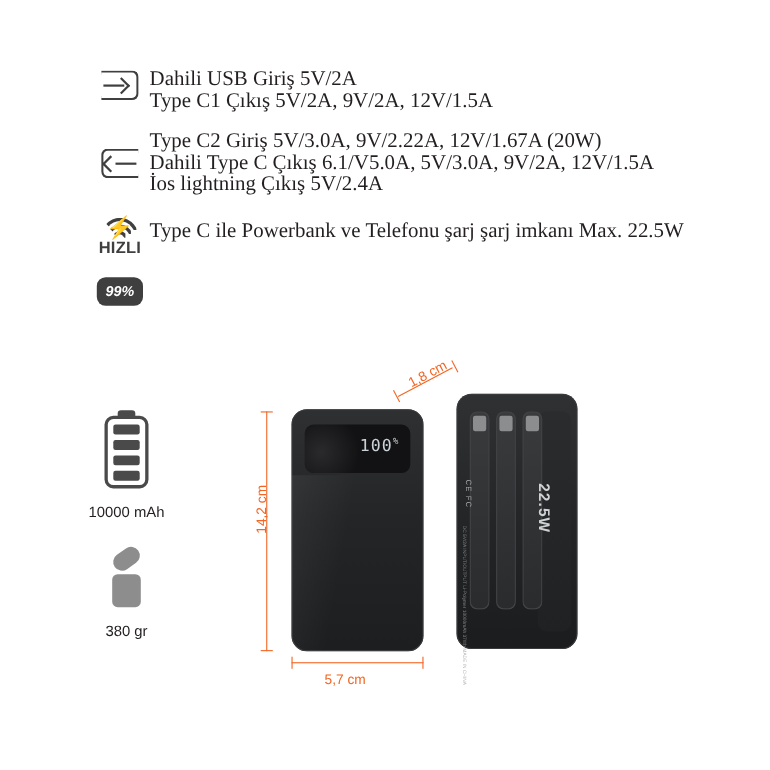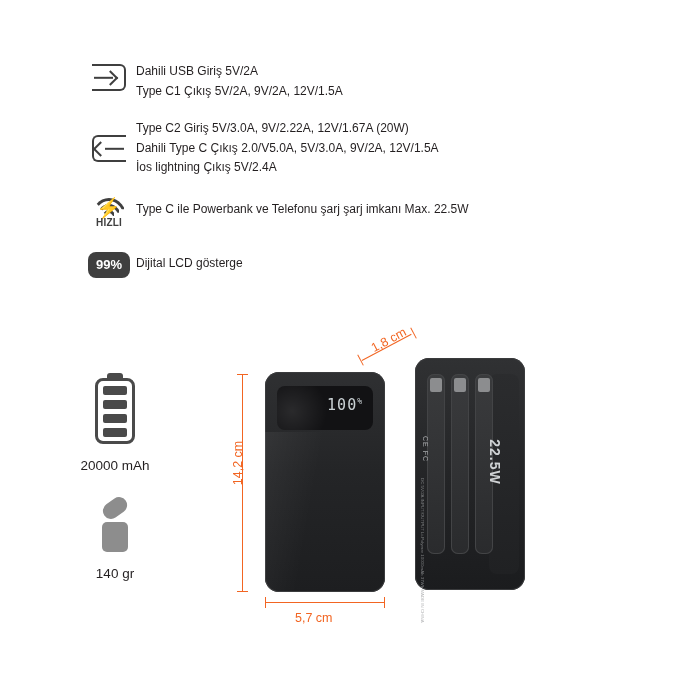--- a/index.html
+++ b/index.html
@@ -30,24 +30,25 @@
   }
   .spec-icon {
     width: 54px;
     min-width: 54px;
     display: flex;
     justify-content: center;
     align-items: flex-start;
     padding-top: 2px;
   }
   .spec-text {
-    font-size: 12px;
+    font-size: 19px;
     line-height: 19.5px;
     color: #231f20;
     padding-top: 0px;
+    font-family: Liberation Serif, serif;
   }
   .spec-text div { white-space: nowrap; }
 
   
   .icon-box {
     width: 34px; height: 27px;
     border: 2.4px solid #3f3f3f;
     border-radius: 6px;
     position: relative;
     box-sizing: border-box;
@@ -98,37 +99,38 @@
     top: 0px;
     transform: translateX(-50%);
     color: #f26522;
     font-size: 20px;
     line-height: 20px;
   }
   .fast-label {
     position: absolute;
     top: 19px;
     left: 0; right: 0;
-    font-size: 10px;
+    font-size: 15px;
     font-weight: bold;
     letter-spacing: .2px;
     color: #3f3f3f;
   }
 
   
   .pct-pill {
     width: 42px; height: 26px;
     background: #3f3f3f;
     border-radius: 8px;
     color: #ffffff;
     font-size: 13px;
     font-weight: bold;
     display: flex;
     align-items: center;
     justify-content: center;
+    font-style: italic;
   }
 
   
   .left-col {
     position: absolute;
     left: 60px;
     top: 378px;
     width: 110px;
     text-align: center;
   }
@@ -378,21 +380,21 @@
 
   <div class="spec-row" style="margin-bottom:18px;">
     <div class="spec-icon" style="padding-top:16px;">
       <div class="icon-box output">
         <div class="arrow-line"></div>
         <div class="arrow-head"></div>
       </div>
     </div>
     <div class="spec-text">
       <div>Type C2 Giriş 5V/3.0A, 9V/2.22A, 12V/1.67A (20W)</div>
-      <div>Dahili Type C Çıkış 2.0/V5.0A, 5V/3.0A, 9V/2A, 12V/1.5A</div>
+      <div>Dahili Type C Çıkış 6.1/V5.0A, 5V/3.0A, 9V/2A, 12V/1.5A</div>
       <div>İos lightning Çıkış 5V/2.4A</div>
     </div>
   </div>
 
   <div class="spec-row" style="margin-bottom:22px;">
     <div class="spec-icon">
       <div class="fast-icon" style="height:30px;">
         <div class="arc arc1"></div>
         <div class="arc arc2"></div>
         <div class="arc arc3"></div>
@@ -402,43 +404,40 @@
     </div>
     <div class="spec-text" style="padding-top:4px;">
       <div>Type C ile Powerbank ve Telefonu şarj şarj imkanı Max. 22.5W</div>
     </div>
   </div>
 
   <div class="spec-row">
     <div class="spec-icon">
       <div class="pct-pill">99%</div>
     </div>
-    <div class="spec-text" style="padding-top:4px;">
-      <div>Dijital LCD gösterge</div>
-    </div>
   </div>
 
 </div>
 
 <div class="left-col">
   <div class="battery-icon">
     <div class="batt-bar"></div>
     <div class="batt-bar"></div>
     <div class="batt-bar"></div>
     <div class="batt-bar" style="margin-bottom:0;"></div>
   </div>
-  <div class="cap-label">20000 mAh</div>
+  <div class="cap-label">10000 mAh</div>
 </div>
 
 <div class="weight-wrap">
   <div class="weight-icon">
     <div class="w-head"></div>
     <div class="w-body"></div>
   </div>
-  <div class="weight-label">140 gr</div>
+  <div class="weight-label">380 gr</div>
 </div>
 
 <div class="product-area">
 
   <div class="dim-line v-line" style="left:32px; top:44px; height:218px;"></div>
   <div class="tick" style="left:27px; top:44px; width:11px; height:1.4px;"></div>
   <div class="tick" style="left:27px; top:261px; width:11px; height:1.4px;"></div>
   <div class="dim label-142">14,2 cm</div>
 
   <div class="device-front">

